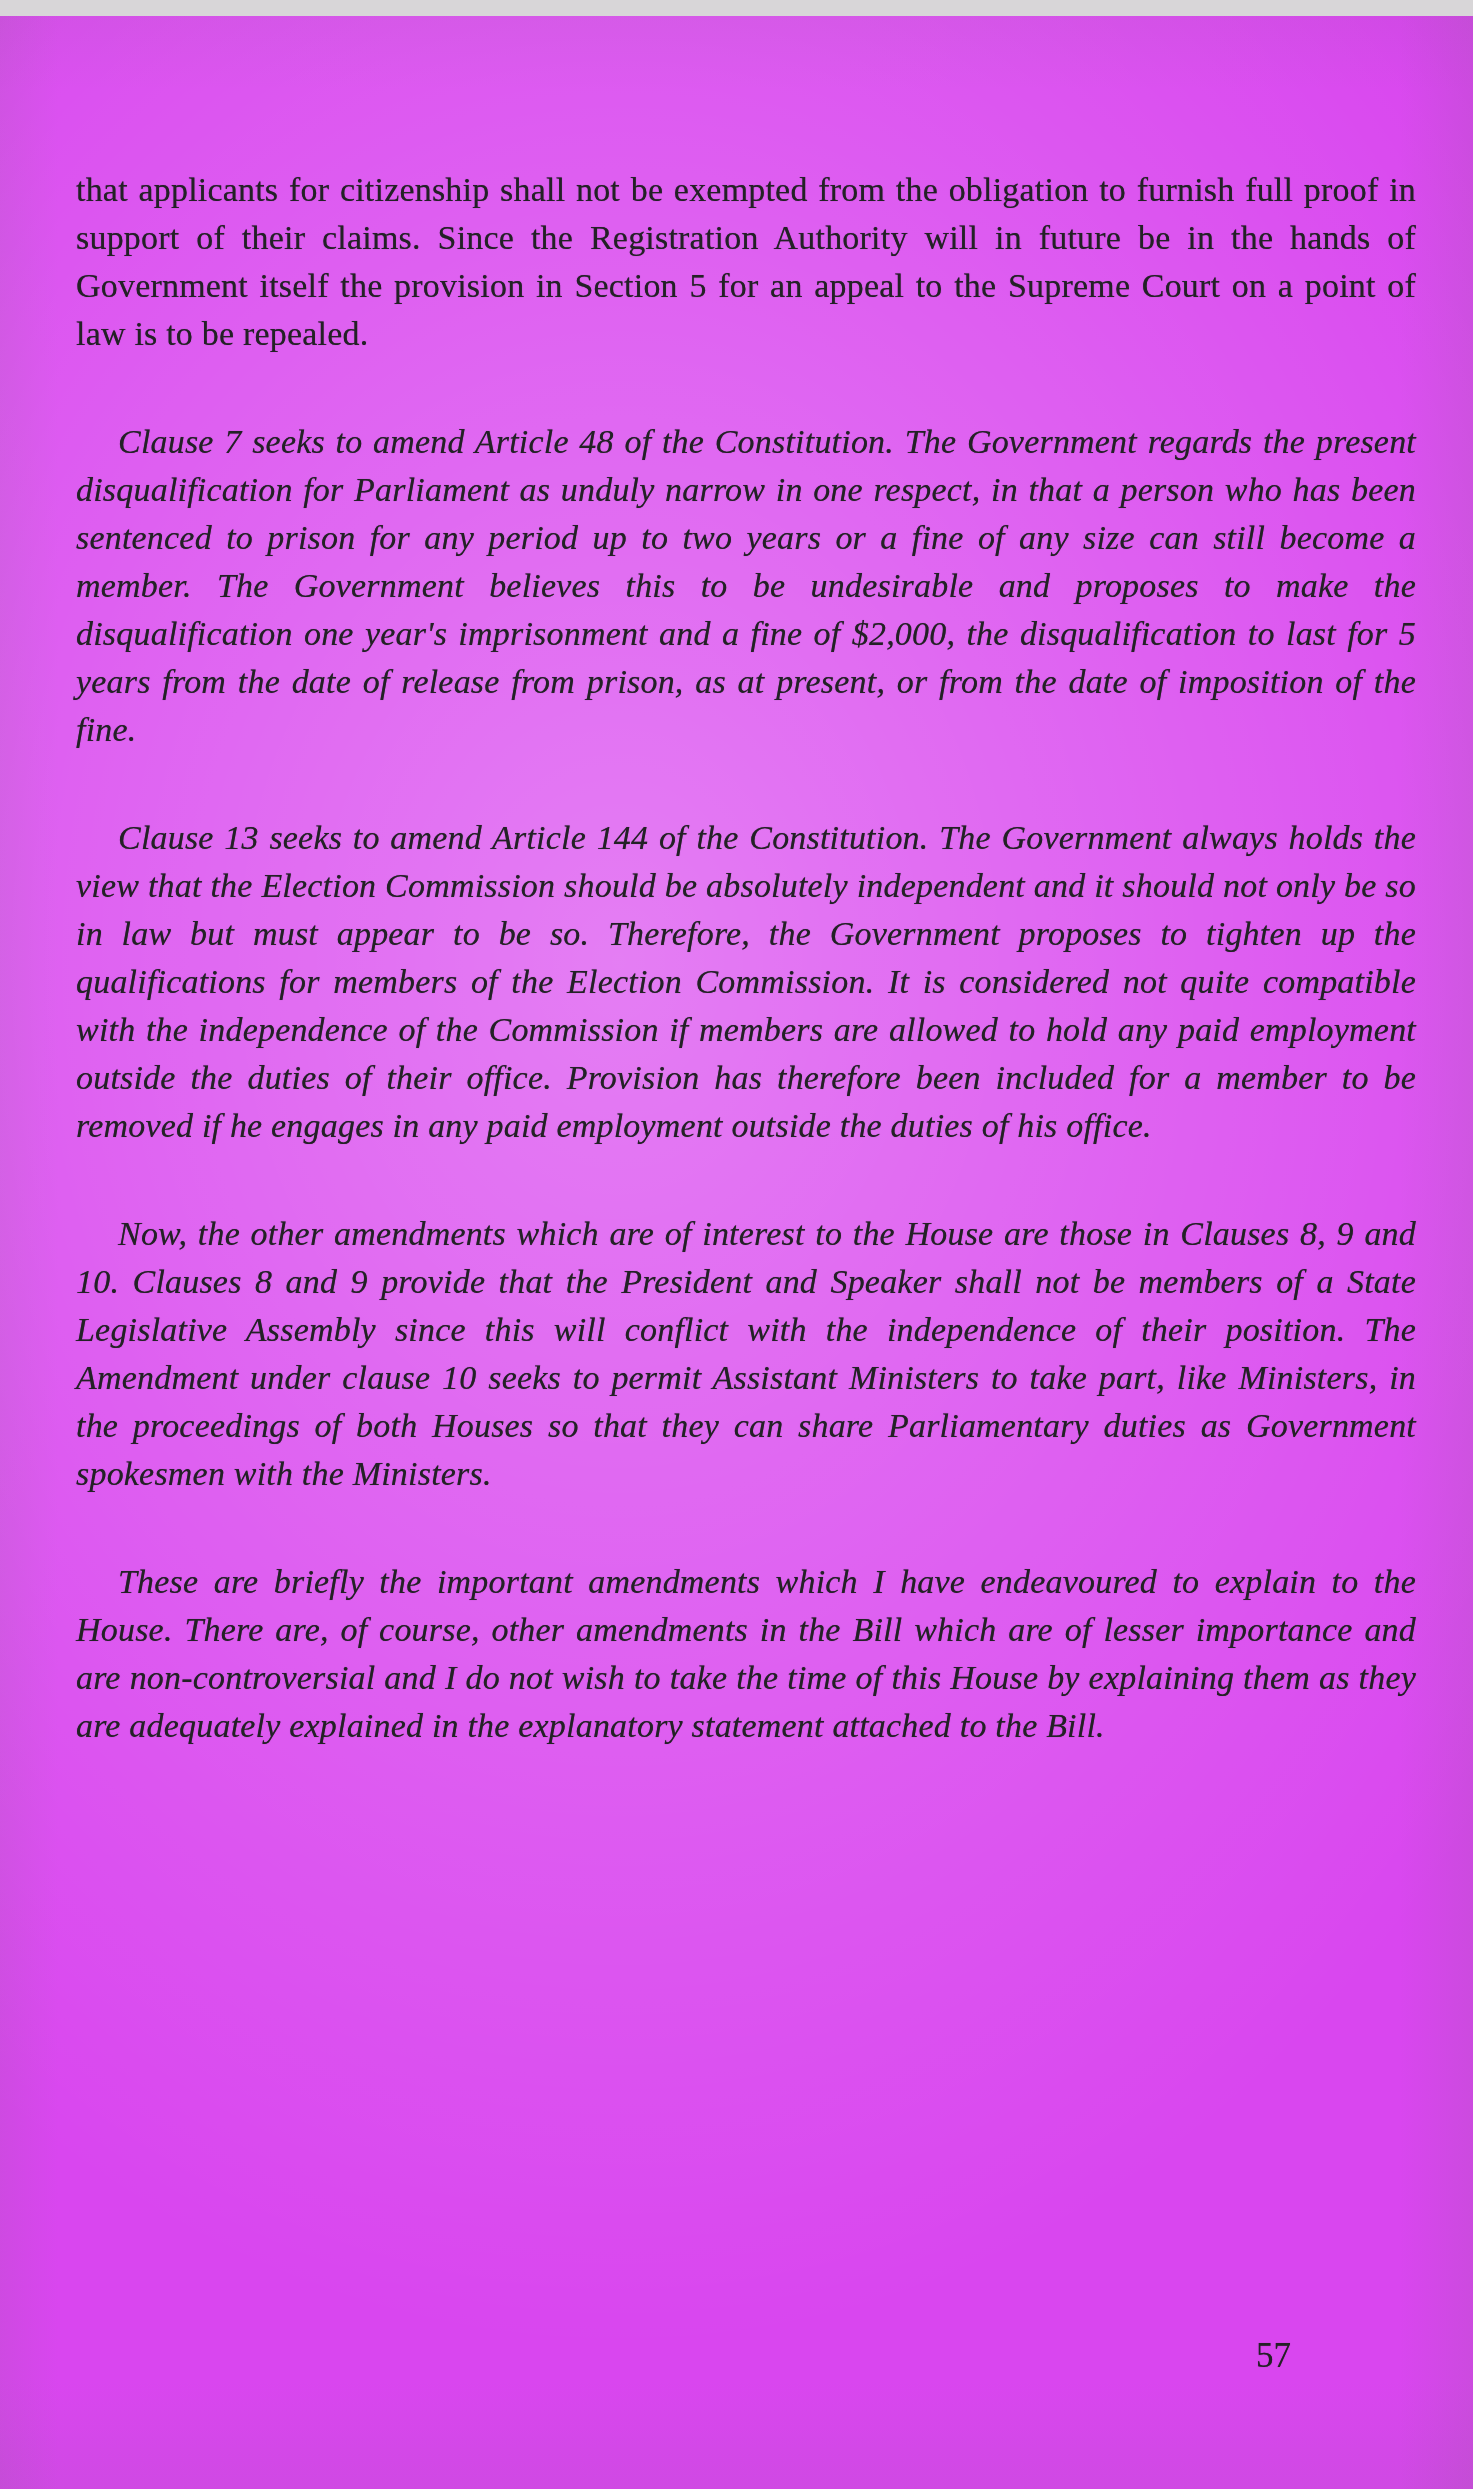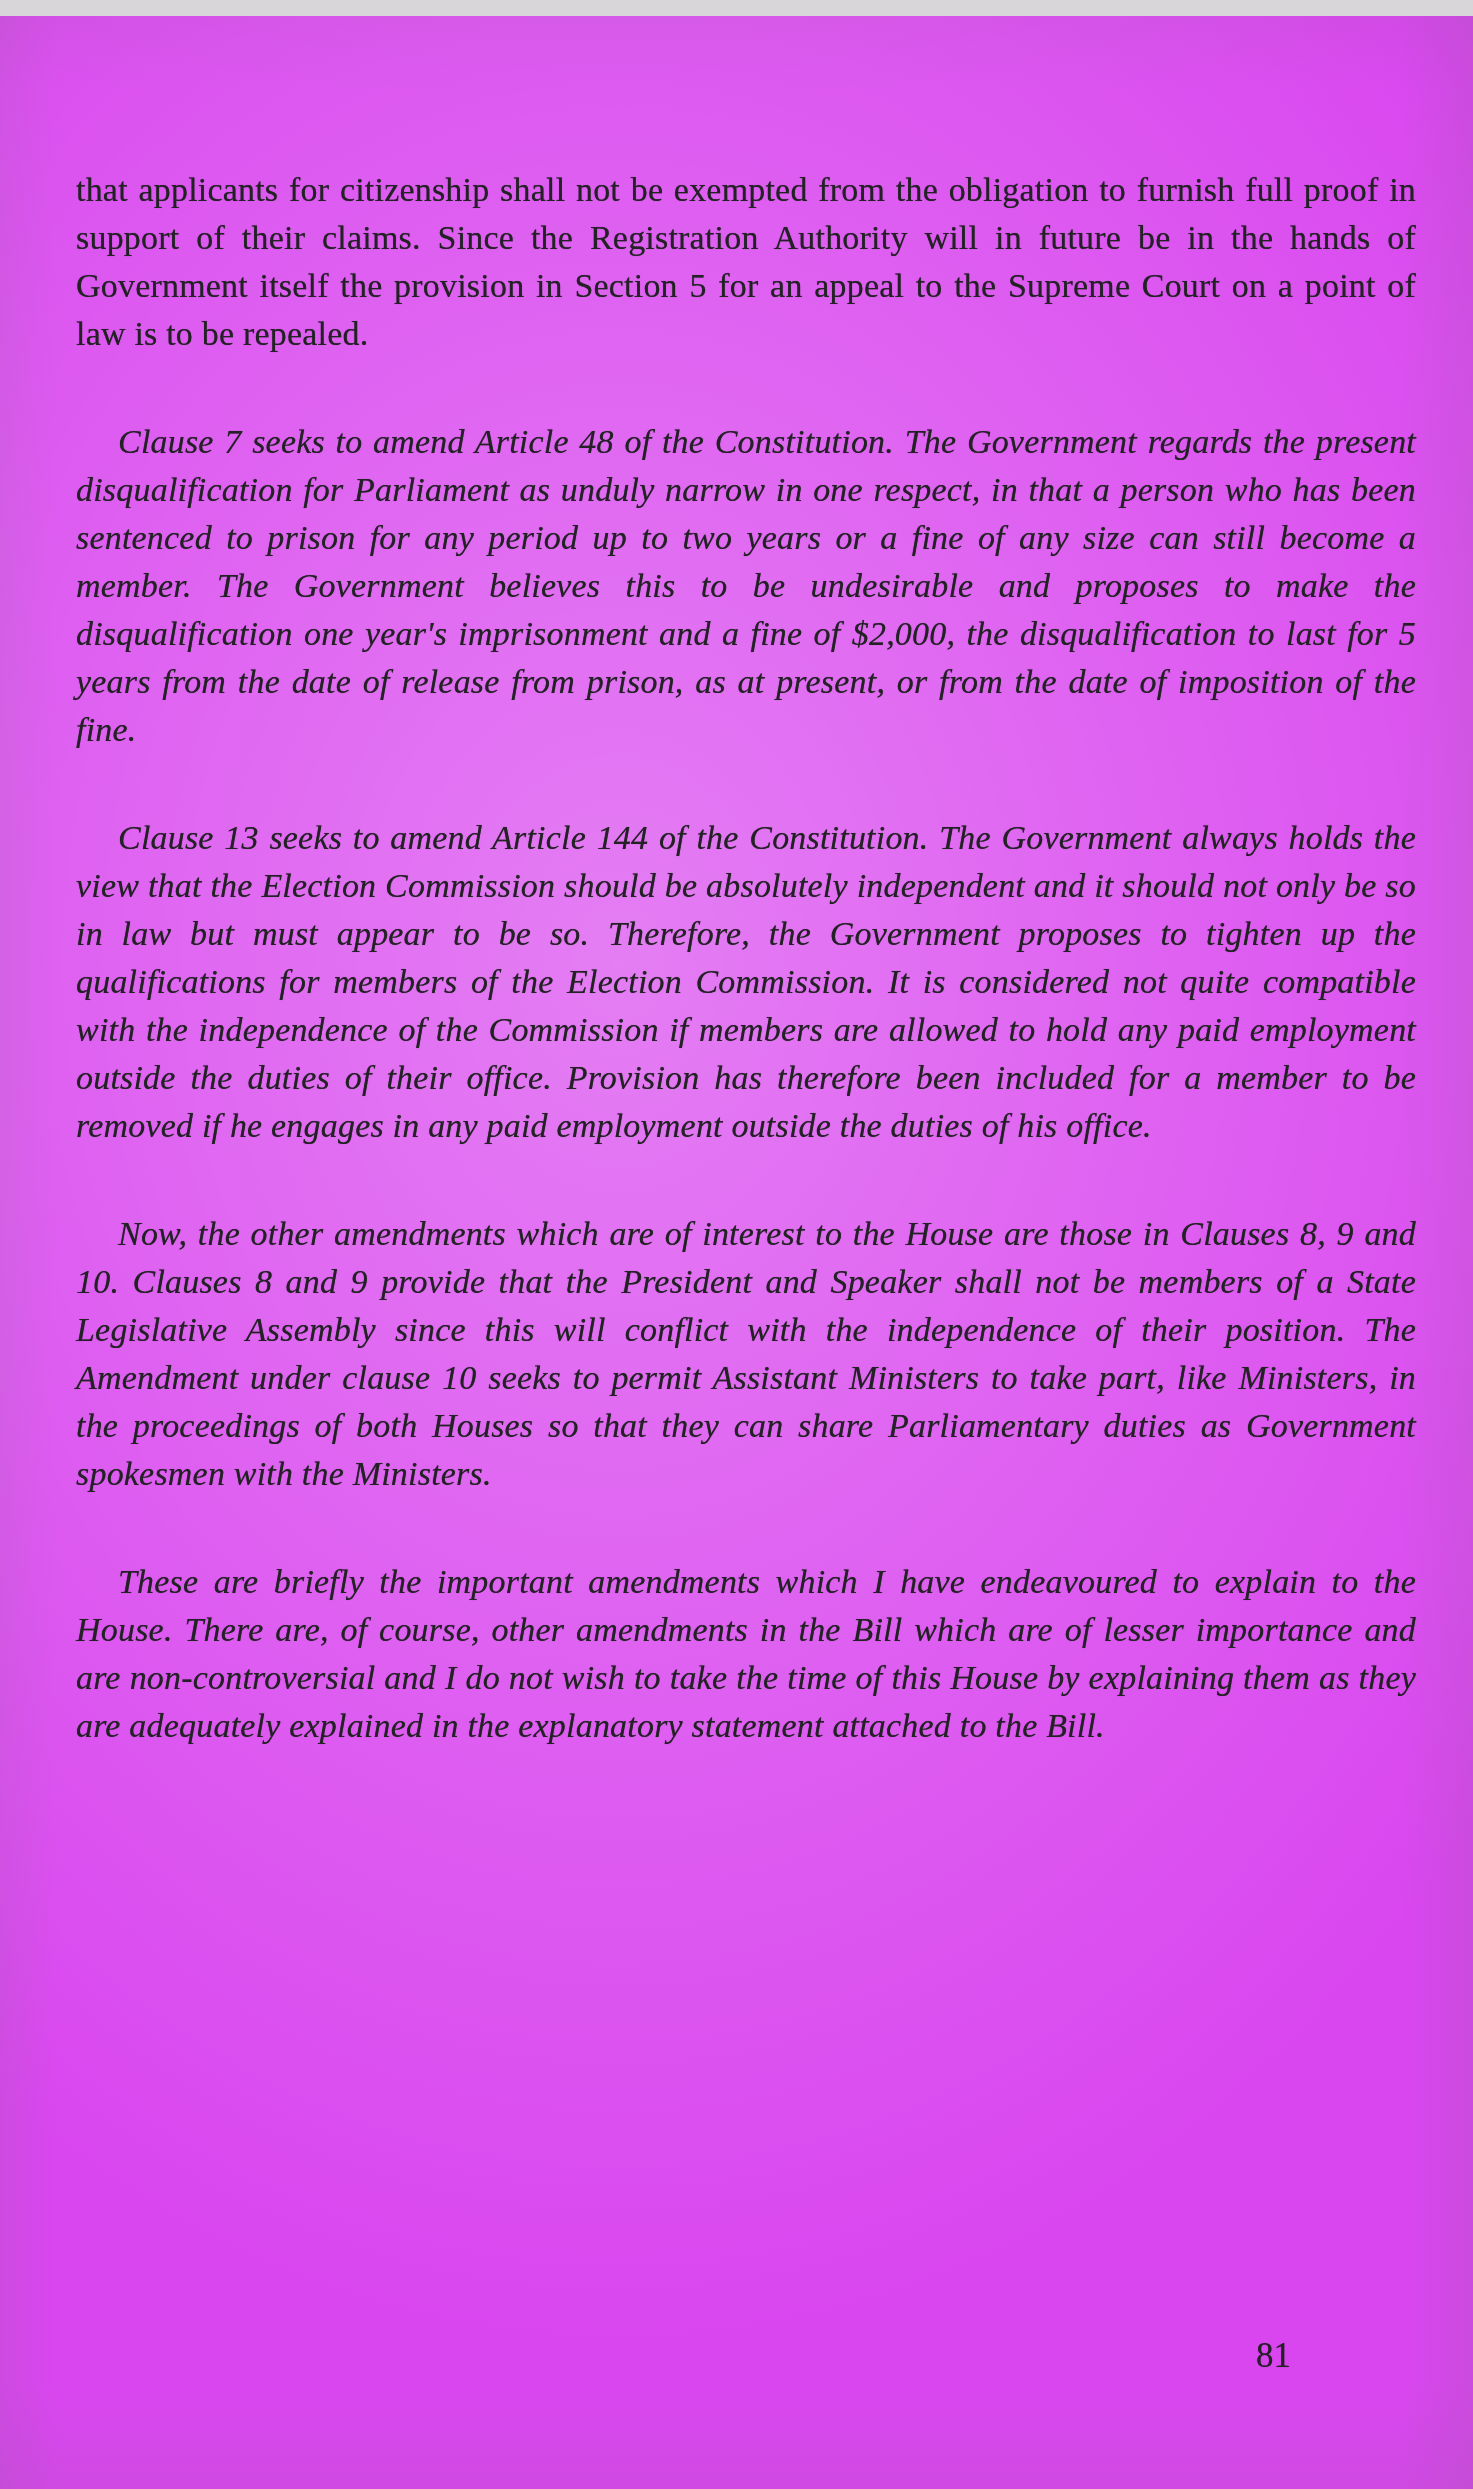--- a/index.html
+++ b/index.html
@@ -68,14 +68,14 @@
   <div class="paper-texture"></div>
 
   <div class="text-block">
     <p>that applicants for citizenship shall not be exempted from the obligation to furnish full proof in support of their claims. Since the Registration Authority will in future be in the hands of Government itself the provision in Section 5 for an appeal to the Supreme Court on a point of law is to be repealed.</p>
     <p class="indent">Clause 7 seeks to amend Article 48 of the Constitution. The Government regards the present disqualification for Parliament as unduly narrow in one respect, in that a person who has been sentenced to prison for any period up to two years or a fine of any size can still become a member. The Government believes this to be undesirable and proposes to make the disqualification one year's imprisonment and a fine of $2,000, the disqualification to last for 5 years from the date of release from prison, as at present, or from the date of imposition of the fine.</p>
     <p class="indent">Clause 13 seeks to amend Article 144 of the Constitution. The Government always holds the view that the Election Commission should be absolutely independent and it should not only be so in law but must appear to be so. Therefore, the Government proposes to tighten up the qualifications for members of the Election Commission. It is considered not quite compatible with the independence of the Commission if members are allowed to hold any paid employment outside the duties of their office. Provision has therefore been included for a member to be removed if he engages in any paid employment outside the duties of his office.</p>
     <p class="indent">Now, the other amendments which are of interest to the House are those in Clauses 8, 9 and 10. Clauses 8 and 9 provide that the President and Speaker shall not be members of a State Legislative Assembly since this will conflict with the independence of their position. The Amendment under clause 10 seeks to permit Assistant Ministers to take part, like Ministers, in the proceedings of both Houses so that they can share Parliamentary duties as Government spokesmen with the Ministers.</p>
     <p class="indent">These are briefly the important amendments which I have endeavoured to explain to the House. There are, of course, other amendments in the Bill which are of lesser importance and are non-controversial and I do not wish to take the time of this House by explaining them as they are adequately explained in the explanatory statement attached to the Bill.</p>
   </div>
 
-  <div class="page-number">81</div>
+  <div class="page-number">57</div>
 </div>
 
 </body></html>

